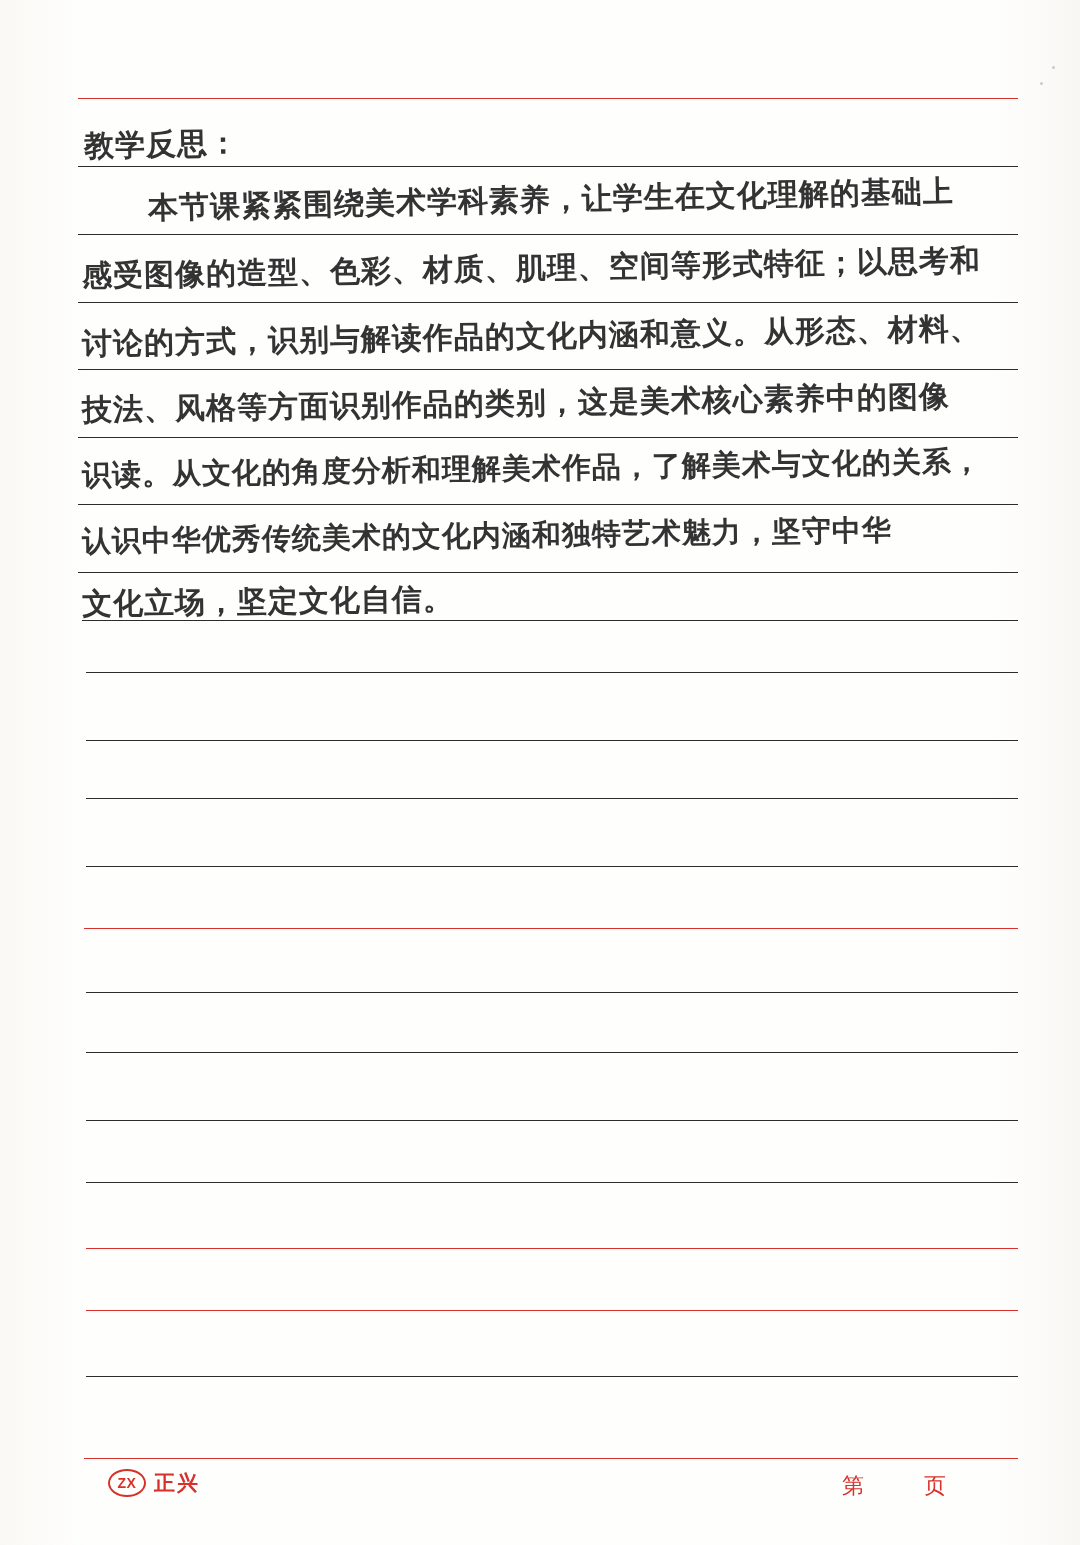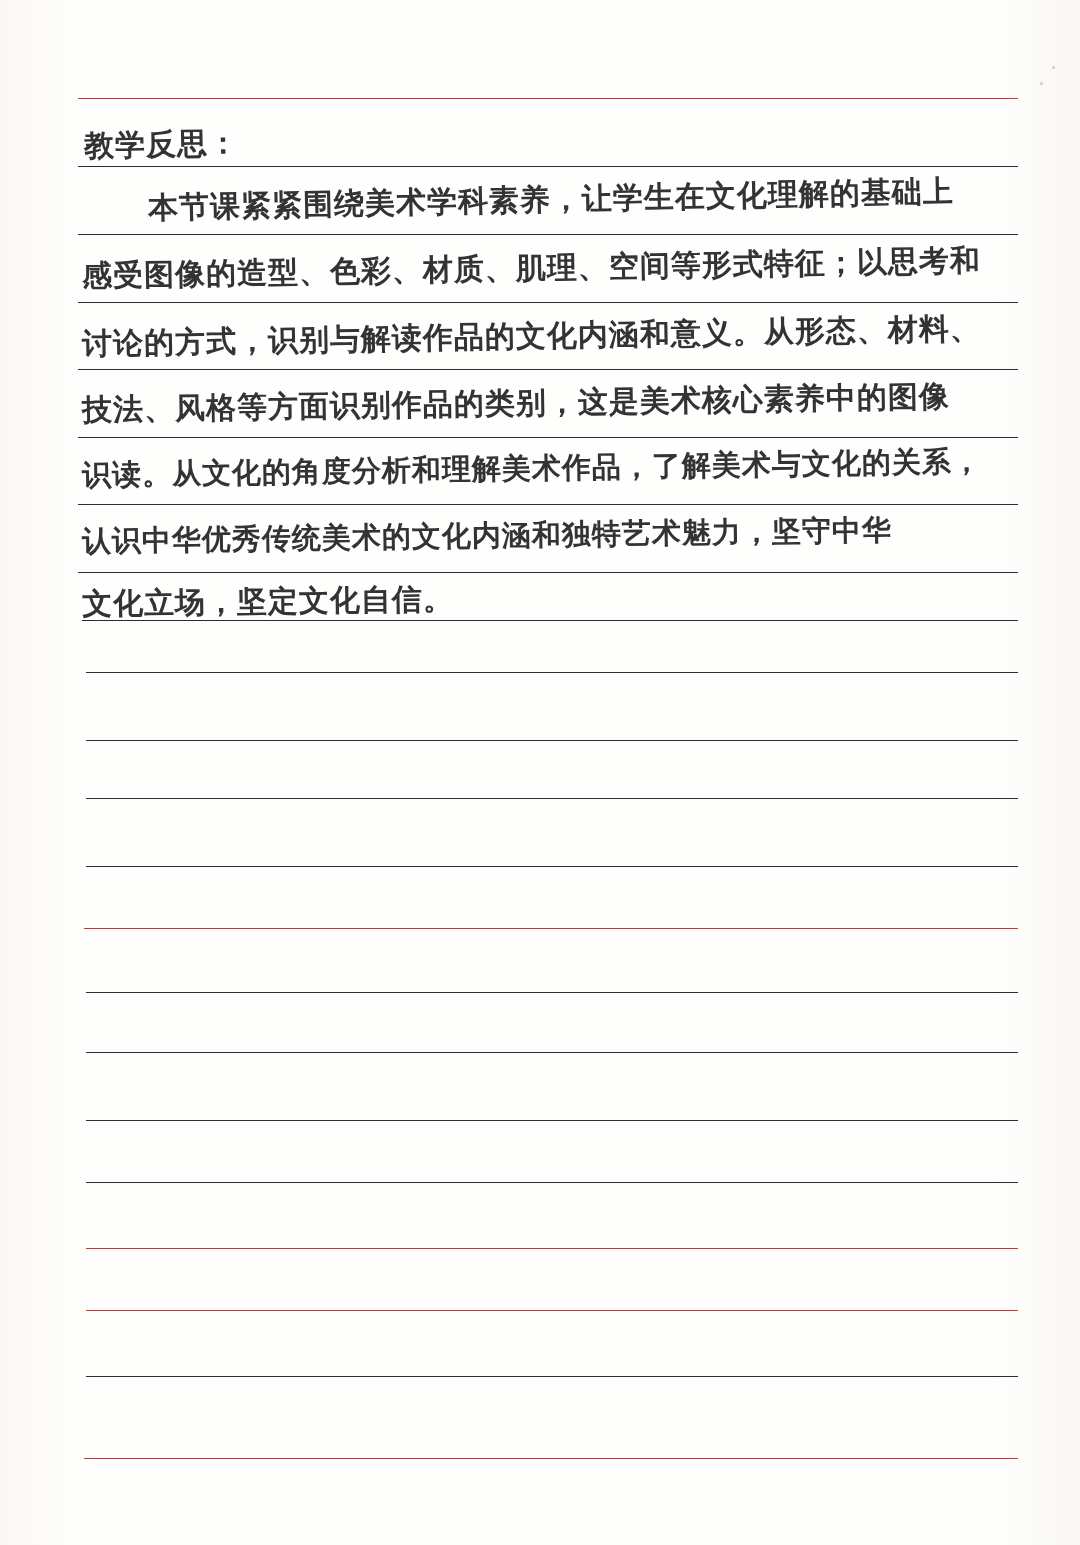--- a/index.html
+++ b/index.html
@@ -164,14 +164,24 @@
     <div class="hand-line" style="left:4px; top:352px; transform: rotate(-0.9deg); font-size:29px;">识读。从文化的角度分析和理解美术作品，了解美术与文化的关系，</div>
 
     <div class="hand-line" style="left:4px; top:418px; transform: rotate(-0.8deg); font-size:29px;">认识中华优秀传统美术的文化内涵和独特艺术魅力，坚守中华</div>
 
     <div class="hand-line" style="left:4px; top:480px; transform: rotate(-0.8deg); font-size:30px;">文化立场，坚定文化自信。</div>
   </div>
 
   <div class="speck" style="left:1052px; top:66px;"></div>
   <div class="speck" style="left:1040px; top:82px;"></div>
 
+  <div class="footer">
+    <div class="brand">
+      <div class="brand-badge">ZX</div>
+      <div class="brand-name">正兴</div>
+    </div>
+    <div class="pagemark">
+      <span>第</span>
+      <span>页</span>
+    </div>
+  </div>
 
 </div>
 
 </body></html>

